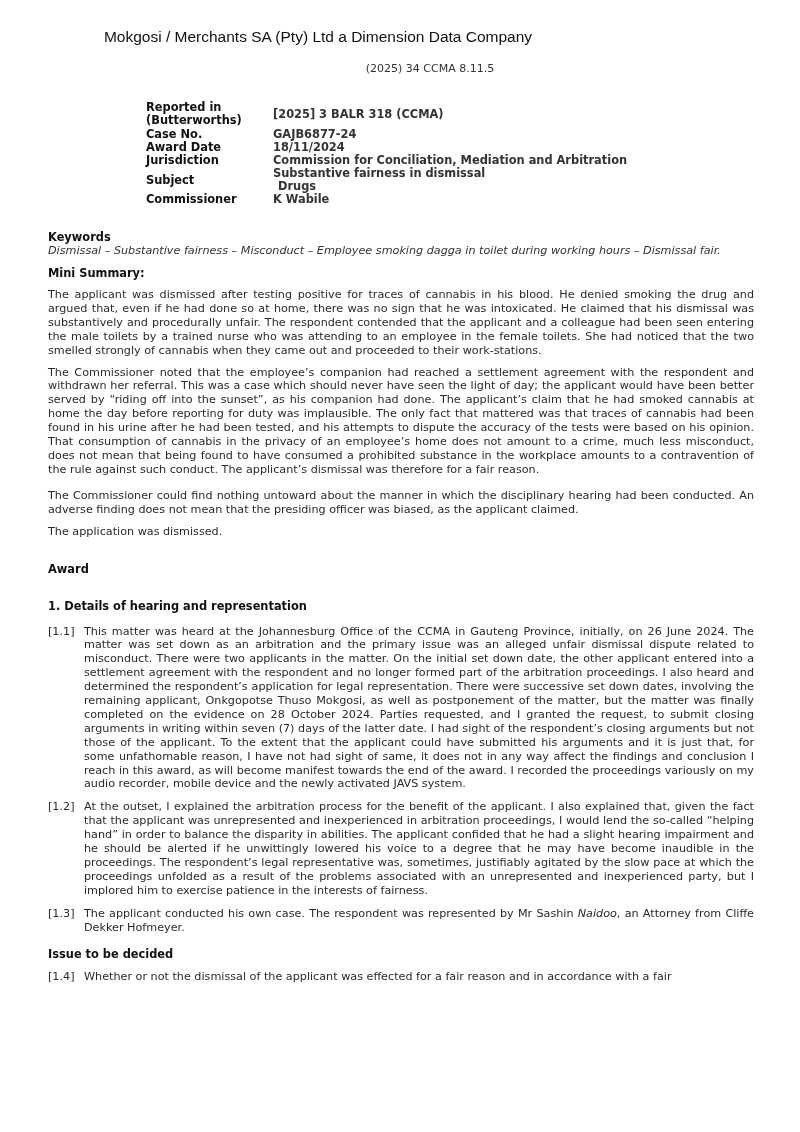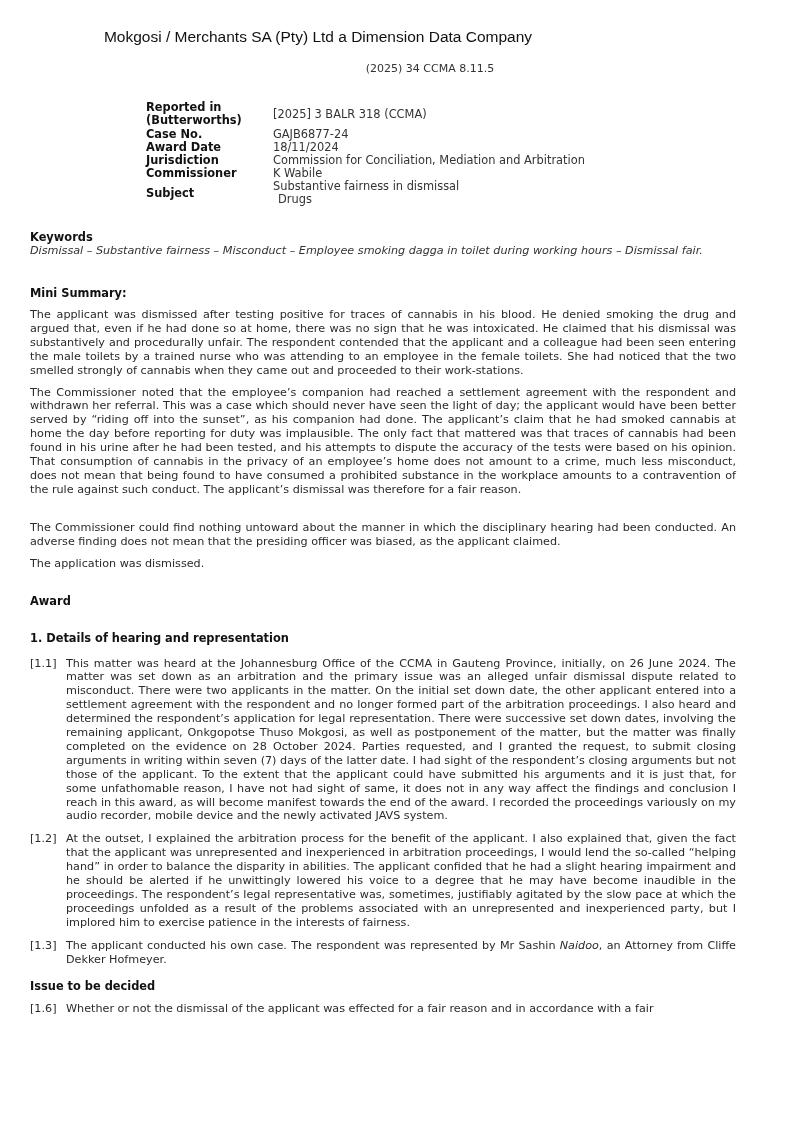--- a/index.html
+++ b/index.html
@@ -12,24 +12,24 @@
     font-family: "Liberation Sans", sans-serif; font-size: 15.5px; color: #111;
   }
   .citation {
     position: absolute; top: 62px; left: 15px; width: 800px; text-align: center;
     font-size: 11px; color: #333; padding-left: 30px; box-sizing: border-box;
   }
   .meta {
     position: absolute; top: 100px; left: 146px; border-collapse: collapse;
     font-size: 11.4px; line-height: 13px;
   }
-  .meta td { padding: 0; vertical-align: middle; }
+  .meta td { padding: 0; vertical-align: middle; font-weight: bold; }
   .meta td.k { width: 127px; font-weight: bold; color: #111; }
   .meta td.v { color: #333; }
-  .body { position: absolute; left: 30px; width: 706px; top: 230px; }
+  .body { position: absolute; left: 48px; width: 706px; top: 230px; }
   .h { font-weight: bold; color: #111; font-size: 11.4px; }
   .p { text-align: justify; line-height: 13.9px; margin: 0; color: #2a2a2a; }
   .kw { font-style: italic; color: #333; line-height: 14px; }
   .para { position: relative; padding-left: 36px; text-align: justify; line-height: 13.9px; color: #2a2a2a; }
   .para .num { position: absolute; left: 0; top: 0; }
   em { font-style: italic; }
 </style>
 </head>
 <body>
 
@@ -48,57 +48,57 @@
   </tr>
   <tr>
     <td class="k">Award Date</td>
     <td class="v">18/11/2024</td>
   </tr>
   <tr>
     <td class="k">Jurisdiction</td>
     <td class="v">Commission for Conciliation, Mediation and Arbitration</td>
   </tr>
   <tr>
-    <td class="k">Commissioner</td>
-    <td class="v">K Wabile</td>
-  </tr>
-  <tr>
     <td class="k">Subject</td>
     <td class="v">
       <div>Substantive fairness in dismissal</div>
       <div style="padding-left:5px;">Drugs</div>
     </td>
+  </tr>
+  <tr>
+    <td class="k">Commissioner</td>
+    <td class="v">K Wabile</td>
   </tr>
 </tbody>
   </table>
 
 <div class="body">
   <div class="h">Keywords</div>
   <div class="kw">Dismissal – Substantive fairness – Misconduct – Employee smoking dagga in toilet during working hours – Dismissal fair.</div>
 
-  <div class="h" style="margin-top:28px;">Mini Summary:</div>
+  <div class="h" style="margin-top:8px;">Mini Summary:</div>
   <p class="p" style="margin-top:8px;">The applicant was dismissed after testing positive for traces of cannabis in his blood. He denied smoking the drug and argued that, even if he had done so at home, there was no sign that he was intoxicated. He claimed that his dismissal was substantively and procedurally unfair. The respondent contended that the applicant and a colleague had been seen entering the male toilets by a trained nurse who was attending to an employee in the female toilets. She had noticed that the two smelled strongly of cannabis when they came out and proceeded to their work-stations.</p>
   <p class="p" style="margin-top:8px;">The Commissioner noted that the employee’s companion had reached a settlement agreement with the respondent and withdrawn her referral. This was a case which should never have seen the light of day; the applicant would have been better served by “riding off into the sunset”, as his companion had done. The applicant’s claim that he had smoked cannabis at home the day before reporting for duty was implausible. The only fact that mattered was that traces of cannabis had been found in his urine after he had been tested, and his attempts to dispute the accuracy of the tests were based on his opinion. That consumption of cannabis in the privacy of an employee’s home does not amount to a crime, much less misconduct, does not mean that being found to have consumed a prohibited substance in the workplace amounts to a contravention of the rule against such conduct. The applicant’s dismissal was therefore for a fair reason.</p>
-  <p class="p" style="margin-top:24px;">The Commissioner could find nothing untoward about the manner in which the disciplinary hearing had been conducted. An adverse finding does not mean that the presiding officer was biased, as the applicant claimed.</p>
+  <p class="p" style="margin-top:12px;">The Commissioner could find nothing untoward about the manner in which the disciplinary hearing had been conducted. An adverse finding does not mean that the presiding officer was biased, as the applicant claimed.</p>
   <p class="p" style="margin-top:8px;">The application was dismissed.</p>
 
   <div class="h" style="margin-top:23px;">Award</div>
   <div class="h" style="margin-top:23px;">1.  Details of hearing and representation</div>
 
   <div class="para" style="margin-top:12px;">
     <span class="num">[1.1]</span>
     <span>This matter was heard at the Johannesburg Office of the CCMA in Gauteng Province, initially, on 26 June 2024. The matter was set down as an arbitration and the primary issue was an alleged unfair dismissal dispute related to misconduct. There were two applicants in the matter. On the initial set down date, the other applicant entered into a settlement agreement with the respondent and no longer formed part of the arbitration proceedings. I also heard and determined the respondent’s application for legal representation. There were successive set down dates, involving the remaining applicant, Onkgopotse Thuso Mokgosi, as well as postponement of the matter, but the matter was finally completed on the evidence on 28 October 2024. Parties requested, and I granted the request, to submit closing arguments in writing within seven (7) days of the latter date. I had sight of the respondent’s closing arguments but not those of the applicant. To the extent that the applicant could have submitted his arguments and it is just that, for some unfathomable reason, I have not had sight of same, it does not in any way affect the findings and conclusion I reach in this award, as will become manifest towards the end of the award. I recorded the proceedings variously on my audio recorder, mobile device and the newly activated JAVS system.</span>
   </div>
   <div class="para" style="margin-top:9px;">
     <span class="num">[1.2]</span>
     <span>At the outset, I explained the arbitration process for the benefit of the applicant. I also explained that, given the fact that the applicant was unrepresented and inexperienced in arbitration proceedings, I would lend the so-called “helping hand” in order to balance the disparity in abilities. The applicant confided that he had a slight hearing impairment and he should be alerted if he unwittingly lowered his voice to a degree that he may have become inaudible in the proceedings. The respondent’s legal representative was, sometimes, justifiably agitated by the slow pace at which the proceedings unfolded as a result of the problems associated with an unrepresented and inexperienced party, but I implored him to exercise patience in the interests of fairness.</span>
   </div>
   <div class="para" style="margin-top:9px;">
     <span class="num">[1.3]</span>
     <span>The applicant conducted his own case. The respondent was represented by Mr Sashin </span><em>Naidoo</em><span>, an Attorney from Cliffe Dekker Hofmeyer.</span>
   </div>
 
   <div class="h" style="margin-top:12px;">Issue to be decided</div>
   <div class="para" style="margin-top:9px;">
-    <span class="num">[1.6]</span>
+    <span class="num">[1.4]</span>
     <span>Whether or not the dismissal of the applicant was effected for a fair reason and in accordance with a fair</span>
   </div>
 </div>
 
 </body></html>

